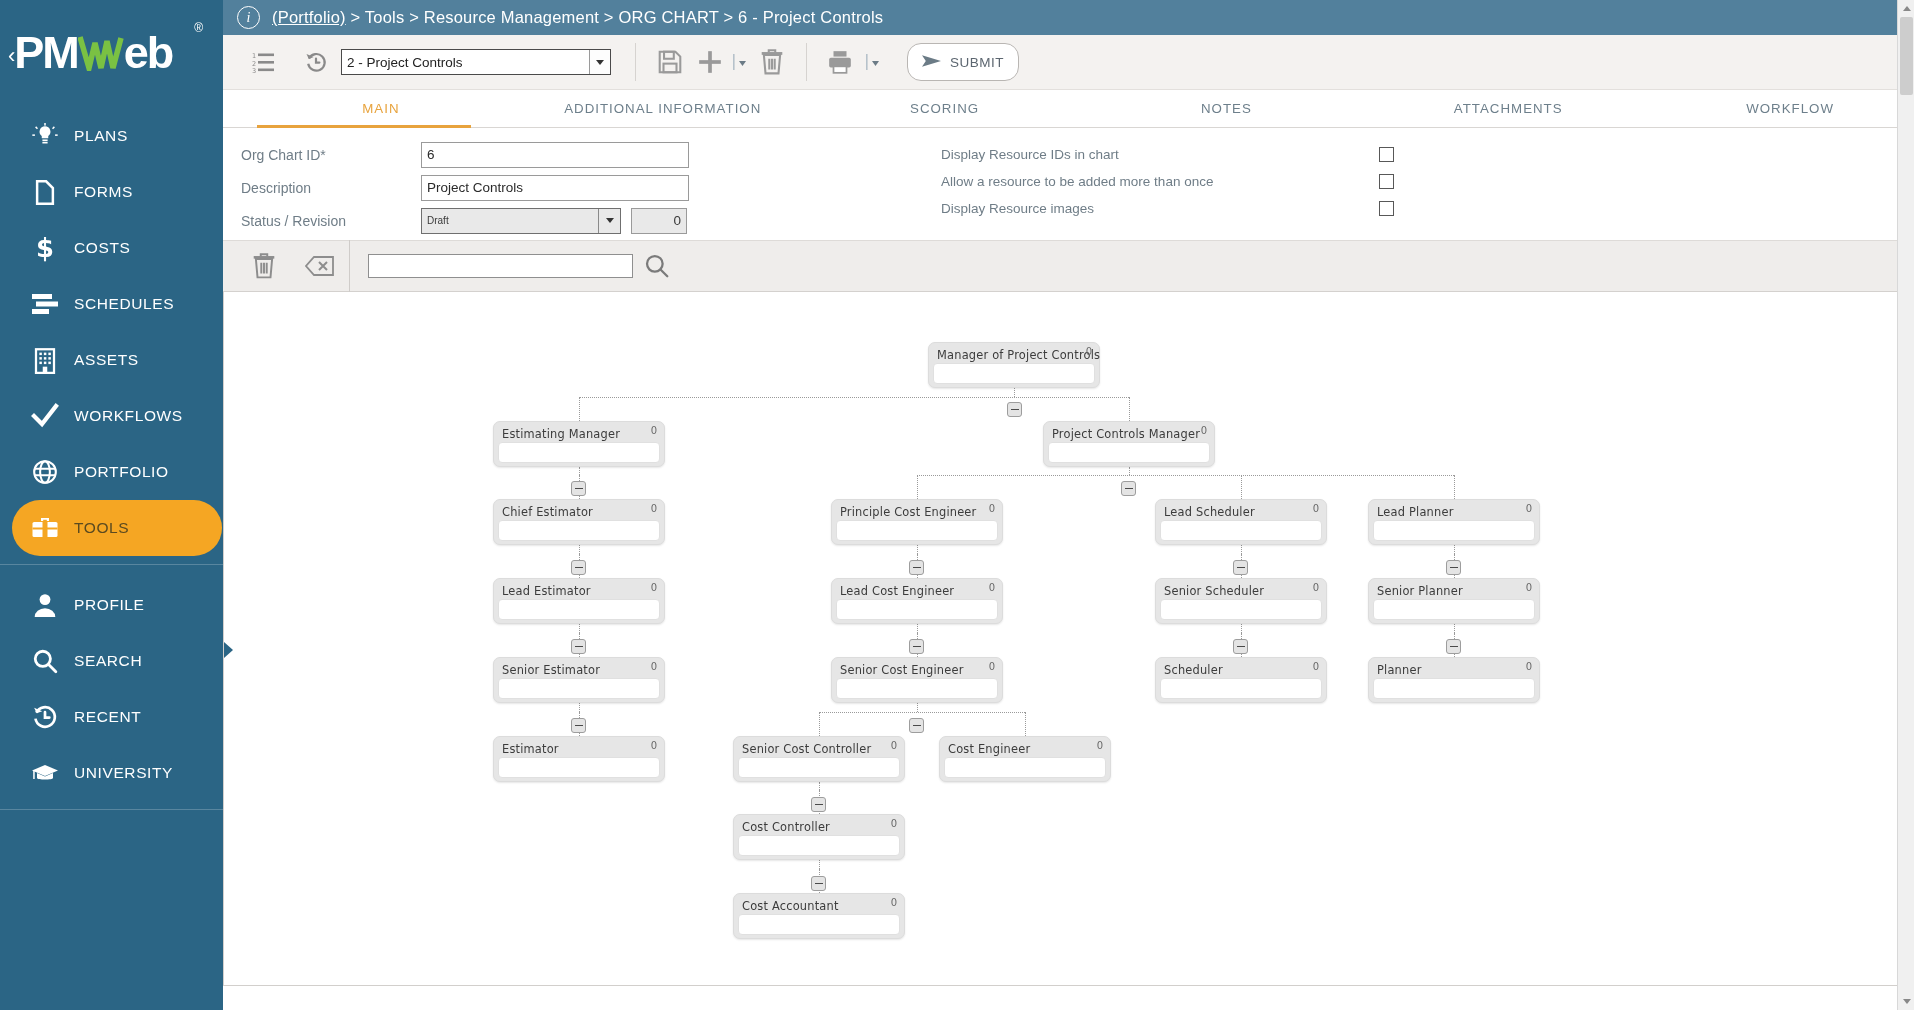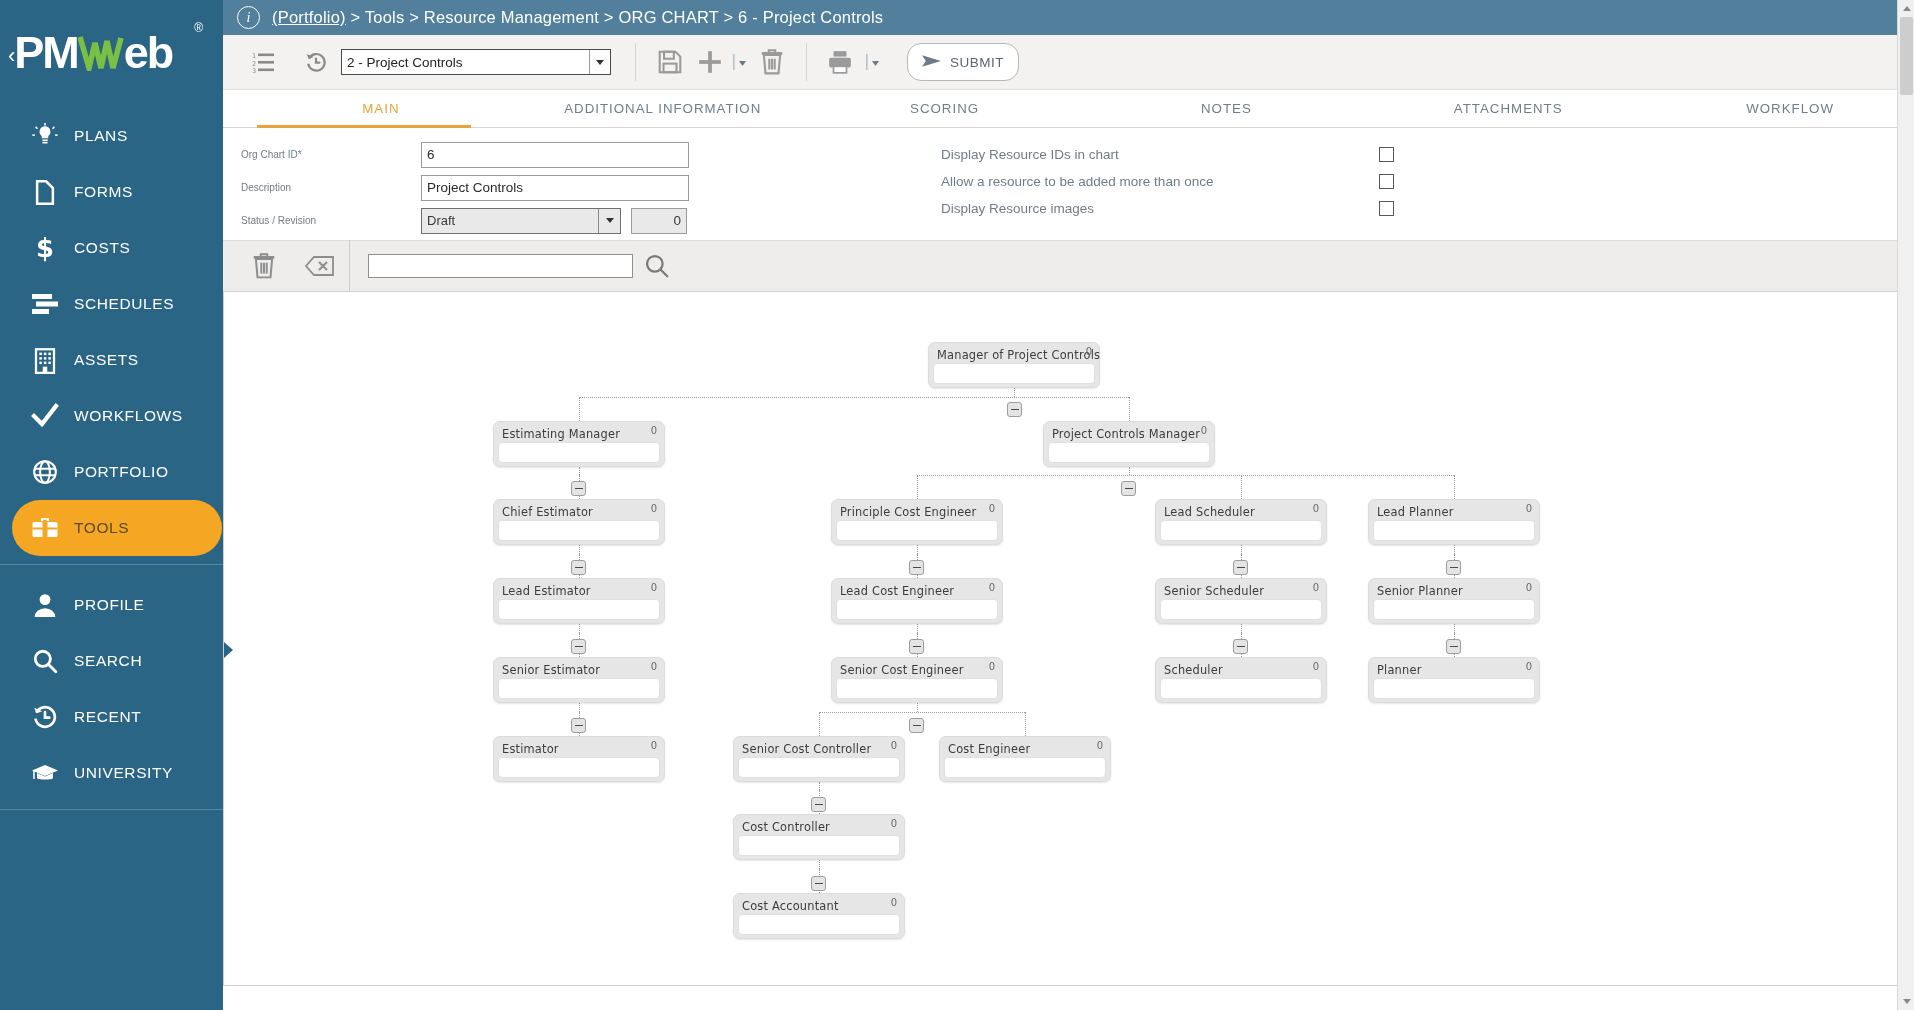--- a/index.html
+++ b/index.html
@@ -162,35 +162,35 @@
   .form-area {
     background: #ffffff;
     padding: 10px 0 12px 0;
     display: flex;
     flex: 0 0 auto;
     height: 112px;
     position: relative;
   }
   .form-left { width: 705px; padding-left: 18px; }
   .frow { display: flex; align-items: center; height: 33px; }
-  .flabel { width: 180px; font-size: 10px; color: #6f7d87; }
+  .flabel { width: 180px; font-size: 14px; color: #6f7d87; }
   .finput {
     width: 268px; height: 26px;
     border: 1px solid #9a9a9a;
     background: #ffffff;
     font-size: 13.5px; color: #2a2a2a;
     padding-left: 5px;
     display: flex; align-items: center;
     font-family: "Liberation Sans", sans-serif;
   }
   .fselect {
     width: 200px; height: 26px;
     border: 1px solid #6f6f6f;
     background: #e9e9e9;
-    font-size: 13px; color: #3a3a3a;
+    font-size: 10px; color: #3a3a3a;
     padding-left: 5px;
     display: flex; align-items: center;
     position: relative;
   }
   .fselect .arrowbox {
     position: absolute; right: 0; top: 0; bottom: 0;
     width: 22px;
     border-left: 1px solid #8a8a8a;
     background: #e9e9e9;
     display: flex; align-items: center; justify-content: center;

